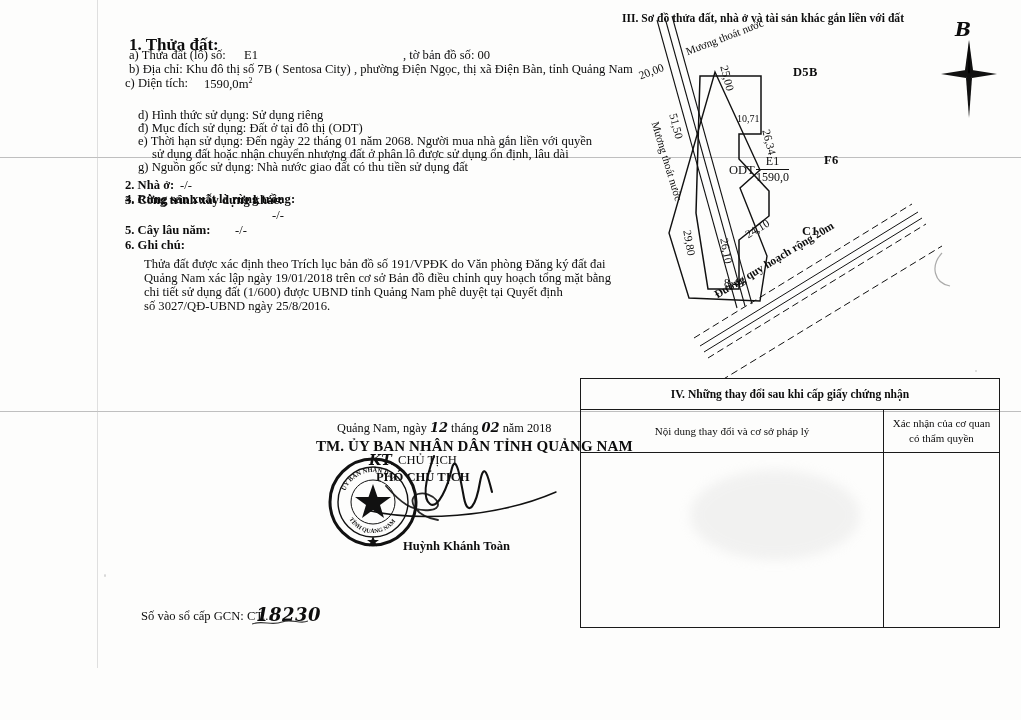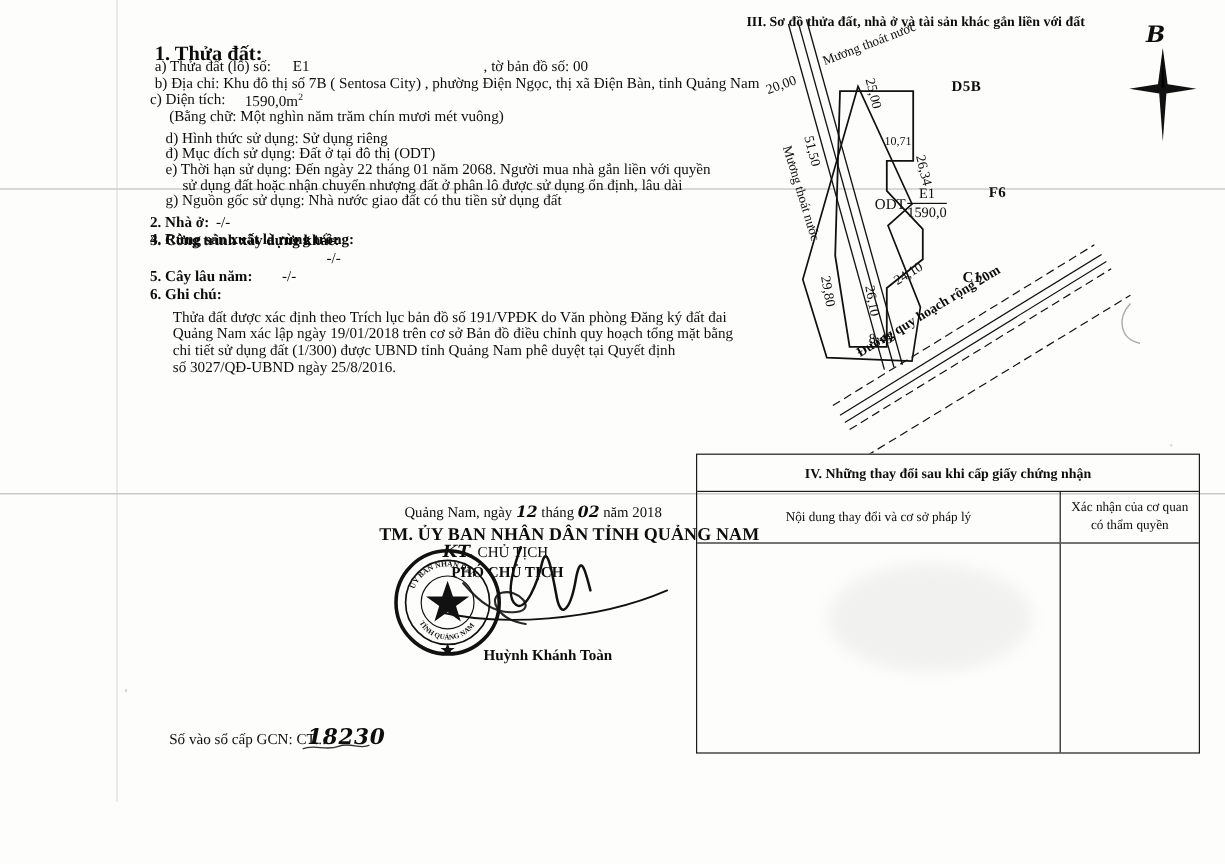--- a/index.html
+++ b/index.html
@@ -190,21 +190,20 @@
   <div class="txt ln" style="left:244px; top:48px;">E1</div>
   <div class="txt ln" style="left:403px; top:48px;">, tờ bản đồ số: 00</div>
 
   <div class="txt ln" style="left:129px; top:62px;">b) Địa chỉ: Khu đô thị số 7B ( Sentosa City) , phường Điện Ngọc, thị xã Điện Bàn, tỉnh Quảng Nam</div>
 
   <div class="txt ln" style="left:125px; top:76px;">c) Diện tích:</div>
   <div class="txt ln" style="left:204px; top:76px;">
     <span>1590,0m</span><span class="sup">2</span>
   </div>
 
-  <div class="txt ln" style="left:141px; top:90px;">(Bằng chữ: Một nghìn năm trăm chín mươi mét vuông)</div>
 
   <div class="txt ln" style="left:138px; top:108px;">d) Hình thức sử dụng:  Sử dụng riêng</div>
   <div class="txt ln" style="left:138px; top:121px;">đ) Mục đích sử dụng: Đất ở tại đô thị (ODT)</div>
   <div class="txt ln" style="left:138px; top:134px;">e) Thời hạn sử dụng: Đến ngày 22 tháng 01 năm 2068. Người mua nhà gắn liền với quyền</div>
   <div class="txt ln" style="left:138px; top:160px;">g) Nguồn gốc sử dụng: Nhà nước giao đất có thu tiền sử dụng đất</div>
   <div class="txt ln" style="left:152px; top:147px;">sử dụng đất hoặc nhận chuyển nhượng đất ở phân lô được sử dụng ổn định, lâu dài</div>
 
   <div class="txt ln bold" style="left:125px; top:178px;">2. Nhà ở:</div>
   <div class="txt ln" style="left:180px; top:178px;">-/-</div>
 
@@ -214,21 +213,21 @@
   <div class="txt ln bold" style="left:125px; top:192px;">4. Rừng sản xuất là rừng trồng:</div>
   <div class="txt ln" style="left:272px; top:208px;">-/-</div>
 
   <div class="txt ln bold" style="left:125px; top:223px;">5. Cây lâu năm:</div>
   <div class="txt ln" style="left:235px; top:223px;">-/-</div>
 
   <div class="txt ln bold" style="left:125px; top:238px;">6. Ghi chú:</div>
 
   <div class="txt ln" style="left:144px; top:257px;">Thửa đất được xác định theo Trích lục bản đồ số 191/VPĐK do Văn phòng Đăng ký đất đai</div>
   <div class="txt ln" style="left:144px; top:271px;">Quảng Nam xác lập ngày 19/01/2018 trên cơ sở Bản đồ điều chỉnh quy hoạch tổng mặt bằng</div>
-  <div class="txt ln" style="left:144px; top:285px;">chi tiết sử dụng đất (1/300) được UBND tỉnh Quảng Nam phê duyệt tại Quyết định</div>
+  <div class="txt ln" style="left:144px; top:285px;">chi tiết sử dụng đất (1/600) được UBND tỉnh Quảng Nam phê duyệt tại Quyết định</div>
   <div class="txt ln" style="left:144px; top:299px;">số 3027/QĐ-UBND ngày 25/8/2016.</div>
 
   <div class="map-head" style="position:absolute; left:622px; top:12px;">III. Sơ đồ thửa đất, nhà ở và tài sản khác gắn liền với đất</div>
 
   <div id="map">
     <svg width="409" height="370" viewBox="0 0 409 370">
 
       <g stroke="#111" fill="none" stroke-width="1.1">
         <line x1="45" y1="12" x2="125" y2="300"></line>
         <line x1="53" y1="10" x2="133" y2="298"></line>

